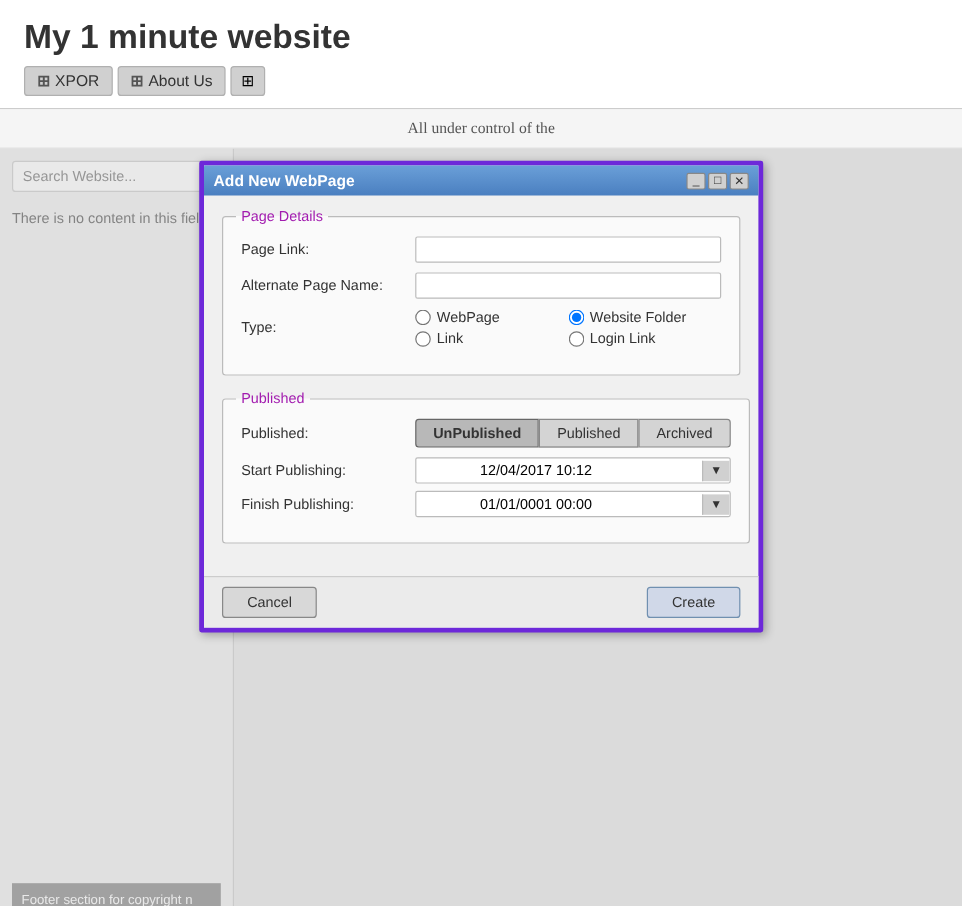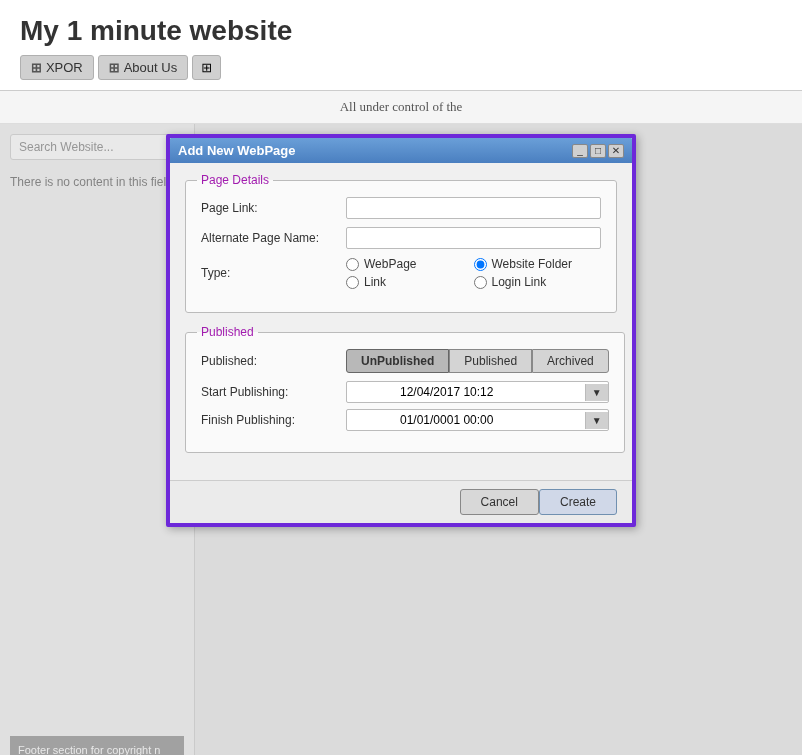--- a/index.html
+++ b/index.html
@@ -280,21 +280,21 @@
       border-left: 1px solid #bbb;
       padding: 3px 6px;
       cursor: pointer;
       font-size: 10px;
       color: #333;
     }
 
     
     .dialog-footer {
       display: flex;
-      justify-content: flex-end;
+      justify-content: space-between;
       padding: 8px 15px;
       border-top: 1px solid #ccc;
       background: #ebebeb;
     }
     .footer-btn {
       padding: 5px 20px;
       border: 1px solid #888;
       border-radius: 3px;
       cursor: pointer;
       font-size: 12px;

